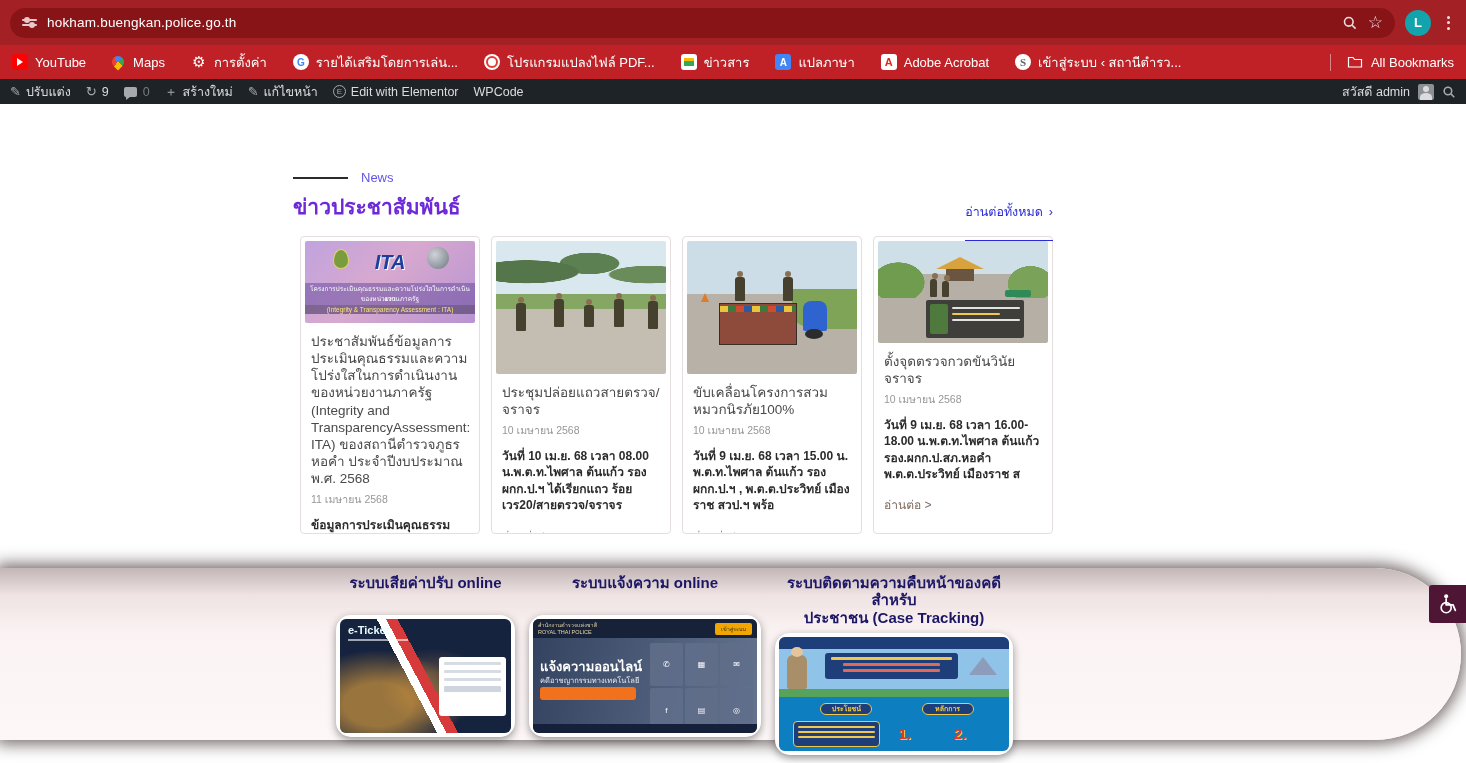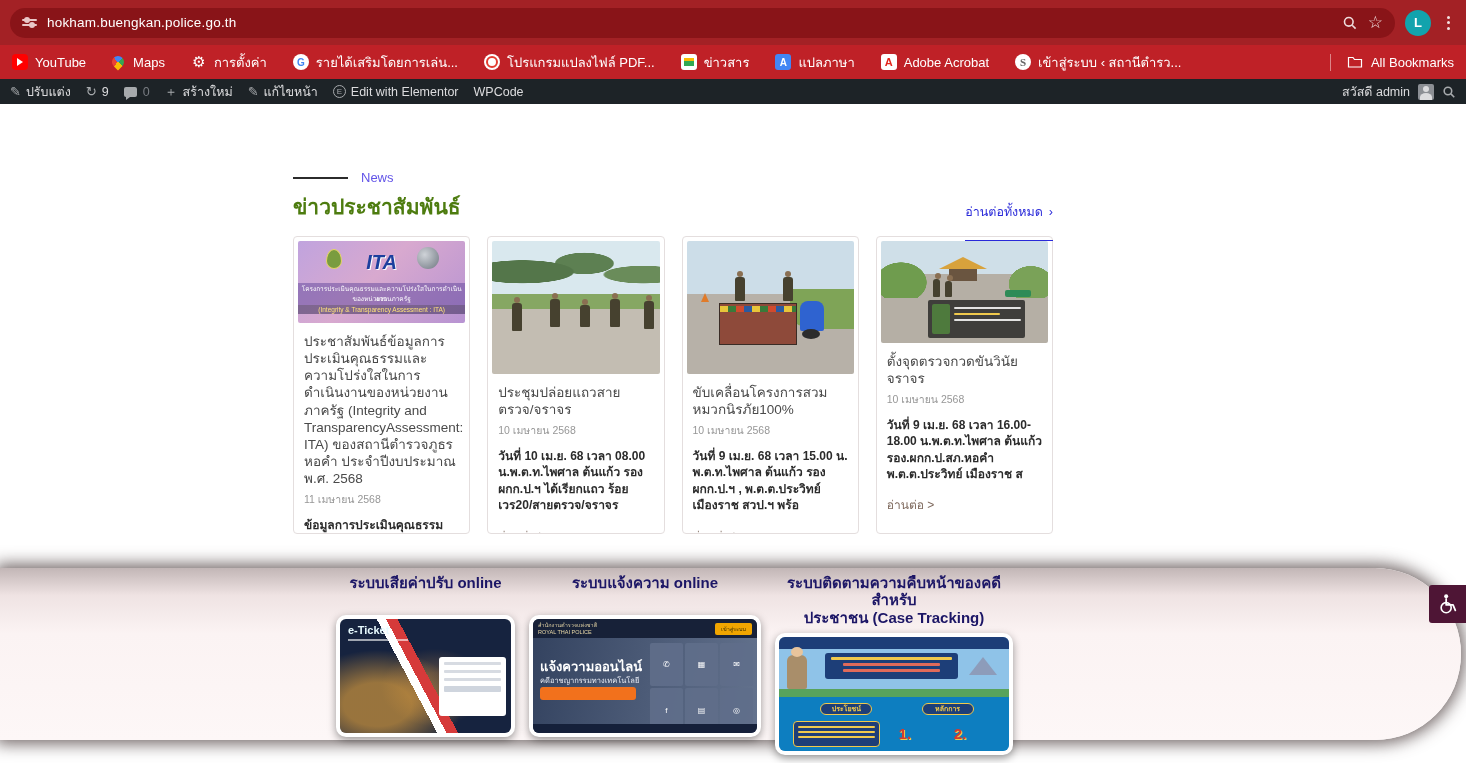--- a/index.html
+++ b/index.html
@@ -57,24 +57,24 @@
   .ab-avatar::after { content:""; position:absolute; left:2px; top:9px; width:12px; height:8px; border-radius:50% 50% 0 0; background:#dcdcde; }
   .mag { display:inline-flex; color:#a7aaad; }
 
   
   .page { position:relative; height:659px; background:#fff; overflow:hidden; }
 
   .news-wrap { position:absolute; left:293px; top:66px; width:760px; }
   .eyebrow-row { display:flex; align-items:center; }
   .eyebrow-line { width:55px; height:2px; background:#2b2b2b; margin-right:13px; }
   .eyebrow-text { color:#6254e8; font-size:13px; }
-  .news-heading { font-size:21px; font-weight:bold; color:#4d7c0f; margin-top:5px; }
+  .news-heading { font-size:21px; font-weight:bold; color:#6d28d9; margin-top:5px; }
   .view-all { position:absolute; right:0; top:32px; font-size:12.5px; color:#2a2ad9; border-bottom:1.5px solid #2a2ad9; padding-bottom:18px; cursor:pointer; display:flex; align-items:center; gap:6px; }
 
-  .cards-row { display:flex; gap:17px; margin-top:13px; }
+  .cards-row { display:flex; gap:11px; margin-top:13px;justify-content:flex-end; }
   .news-card { width:180px; height:298px; border:1px solid #e4dede; border-radius:4px; background:#fff; display:flex; flex-direction:column; overflow:hidden; }
   .card-img { margin:4px; border-radius:2px; position:relative; overflow:hidden; flex:none; cursor:pointer; }
   .card-body { padding:6px 10px 8px; display:flex; flex-direction:column; flex:1; overflow:hidden; }
   .card-title { font-size:13.5px; line-height:1.27; color:#4a4a4a; cursor:pointer; }
   .card-date { font-size:10.5px; color:#979797; margin:4px 0 9px; }
   .card-excerpt { font-size:12px; line-height:1.35; color:#2b2b2b; font-weight:600; }
   .read-more { font-size:12px; color:#7d685c; margin-top:13px; cursor:pointer; }
 
   
   .scene-ita { height:82px; background:linear-gradient(135deg,#c0a3de 0%,#d8a9cf 45%,#b793d2 100%); text-align:center; }
@@ -110,21 +110,21 @@
   .scene-point .gps i:nth-child(2){ width:70%; background:#f0c94c; }
   .scene-point .tag { position:absolute; right:10%; bottom:46px; width:26px; height:7px; background:#2e8b57; border-radius:2px; }
 
   
   .sys-shape { position:absolute; left:0; top:464px; width:1461px; height:172px; border-radius:0 86px 86px 0;
     background:linear-gradient(180deg,#c2b6b6 0%,#efe3e3 16%,#fbf3f3 38%,#fdf7f7 100%);
     box-shadow:0 0 16px 4px rgba(70,55,55,.75); }
   .sys-row { display:flex; margin-left:336px; gap:14px; padding-top:6px; }
   .sys-col1 { width:179px; } .sys-col2 { width:232px; } .sys-col3 { width:238px; }
   .sys-title { text-align:center; font-weight:bold; color:#1c1666; font-size:15px; line-height:1.15; margin-bottom:7px; min-height:34px; display:flex; flex-direction:column; }
-  .thumb { height:122px; background:#fff; border-radius:10px; padding:4px; box-shadow:0 3px 9px rgba(0,0,0,.4); cursor:pointer; }
+  .thumb { height:122px; background:#fff; border-radius:15px; padding:4px; box-shadow:0 3px 9px rgba(0,0,0,.4); cursor:pointer; }
   .thumb-inner { position:relative; height:100%; border-radius:6px; overflow:hidden; }
 
   .t1 { background:#16233f; }
   .t1 .city { position:absolute; inset:0; background:radial-gradient(ellipse at 22% 75%,rgba(240,170,60,.6) 0 18%,transparent 45%),radial-gradient(ellipse at 55% 60%,rgba(200,140,70,.35) 0 15%,transparent 40%); }
   .t1 .stripe { position:absolute; inset:0; background:linear-gradient(62deg,transparent 42%,#fff 42% 46%,#d63a3a 46% 51%,transparent 51%); }
   .t1 .etk { position:absolute; left:8px; top:5px; color:#e8fbff; font-weight:bold; font-size:11px; }
   .t1 .sub { position:absolute; left:8px; top:20px; width:60px; height:2px; background:rgba(255,255,255,.6); }
   .t1 .panel { position:absolute; right:5px; top:38px; width:39%; height:52%; background:#fff; border-radius:3px; padding:5px; }
   .t1 .panel i { display:block; height:3px; background:#d7dbe2; margin-bottom:5px; border-radius:1px; }
   .t1 .panel i.btn { background:#cfd5de; height:6px; margin-top:3px; }

